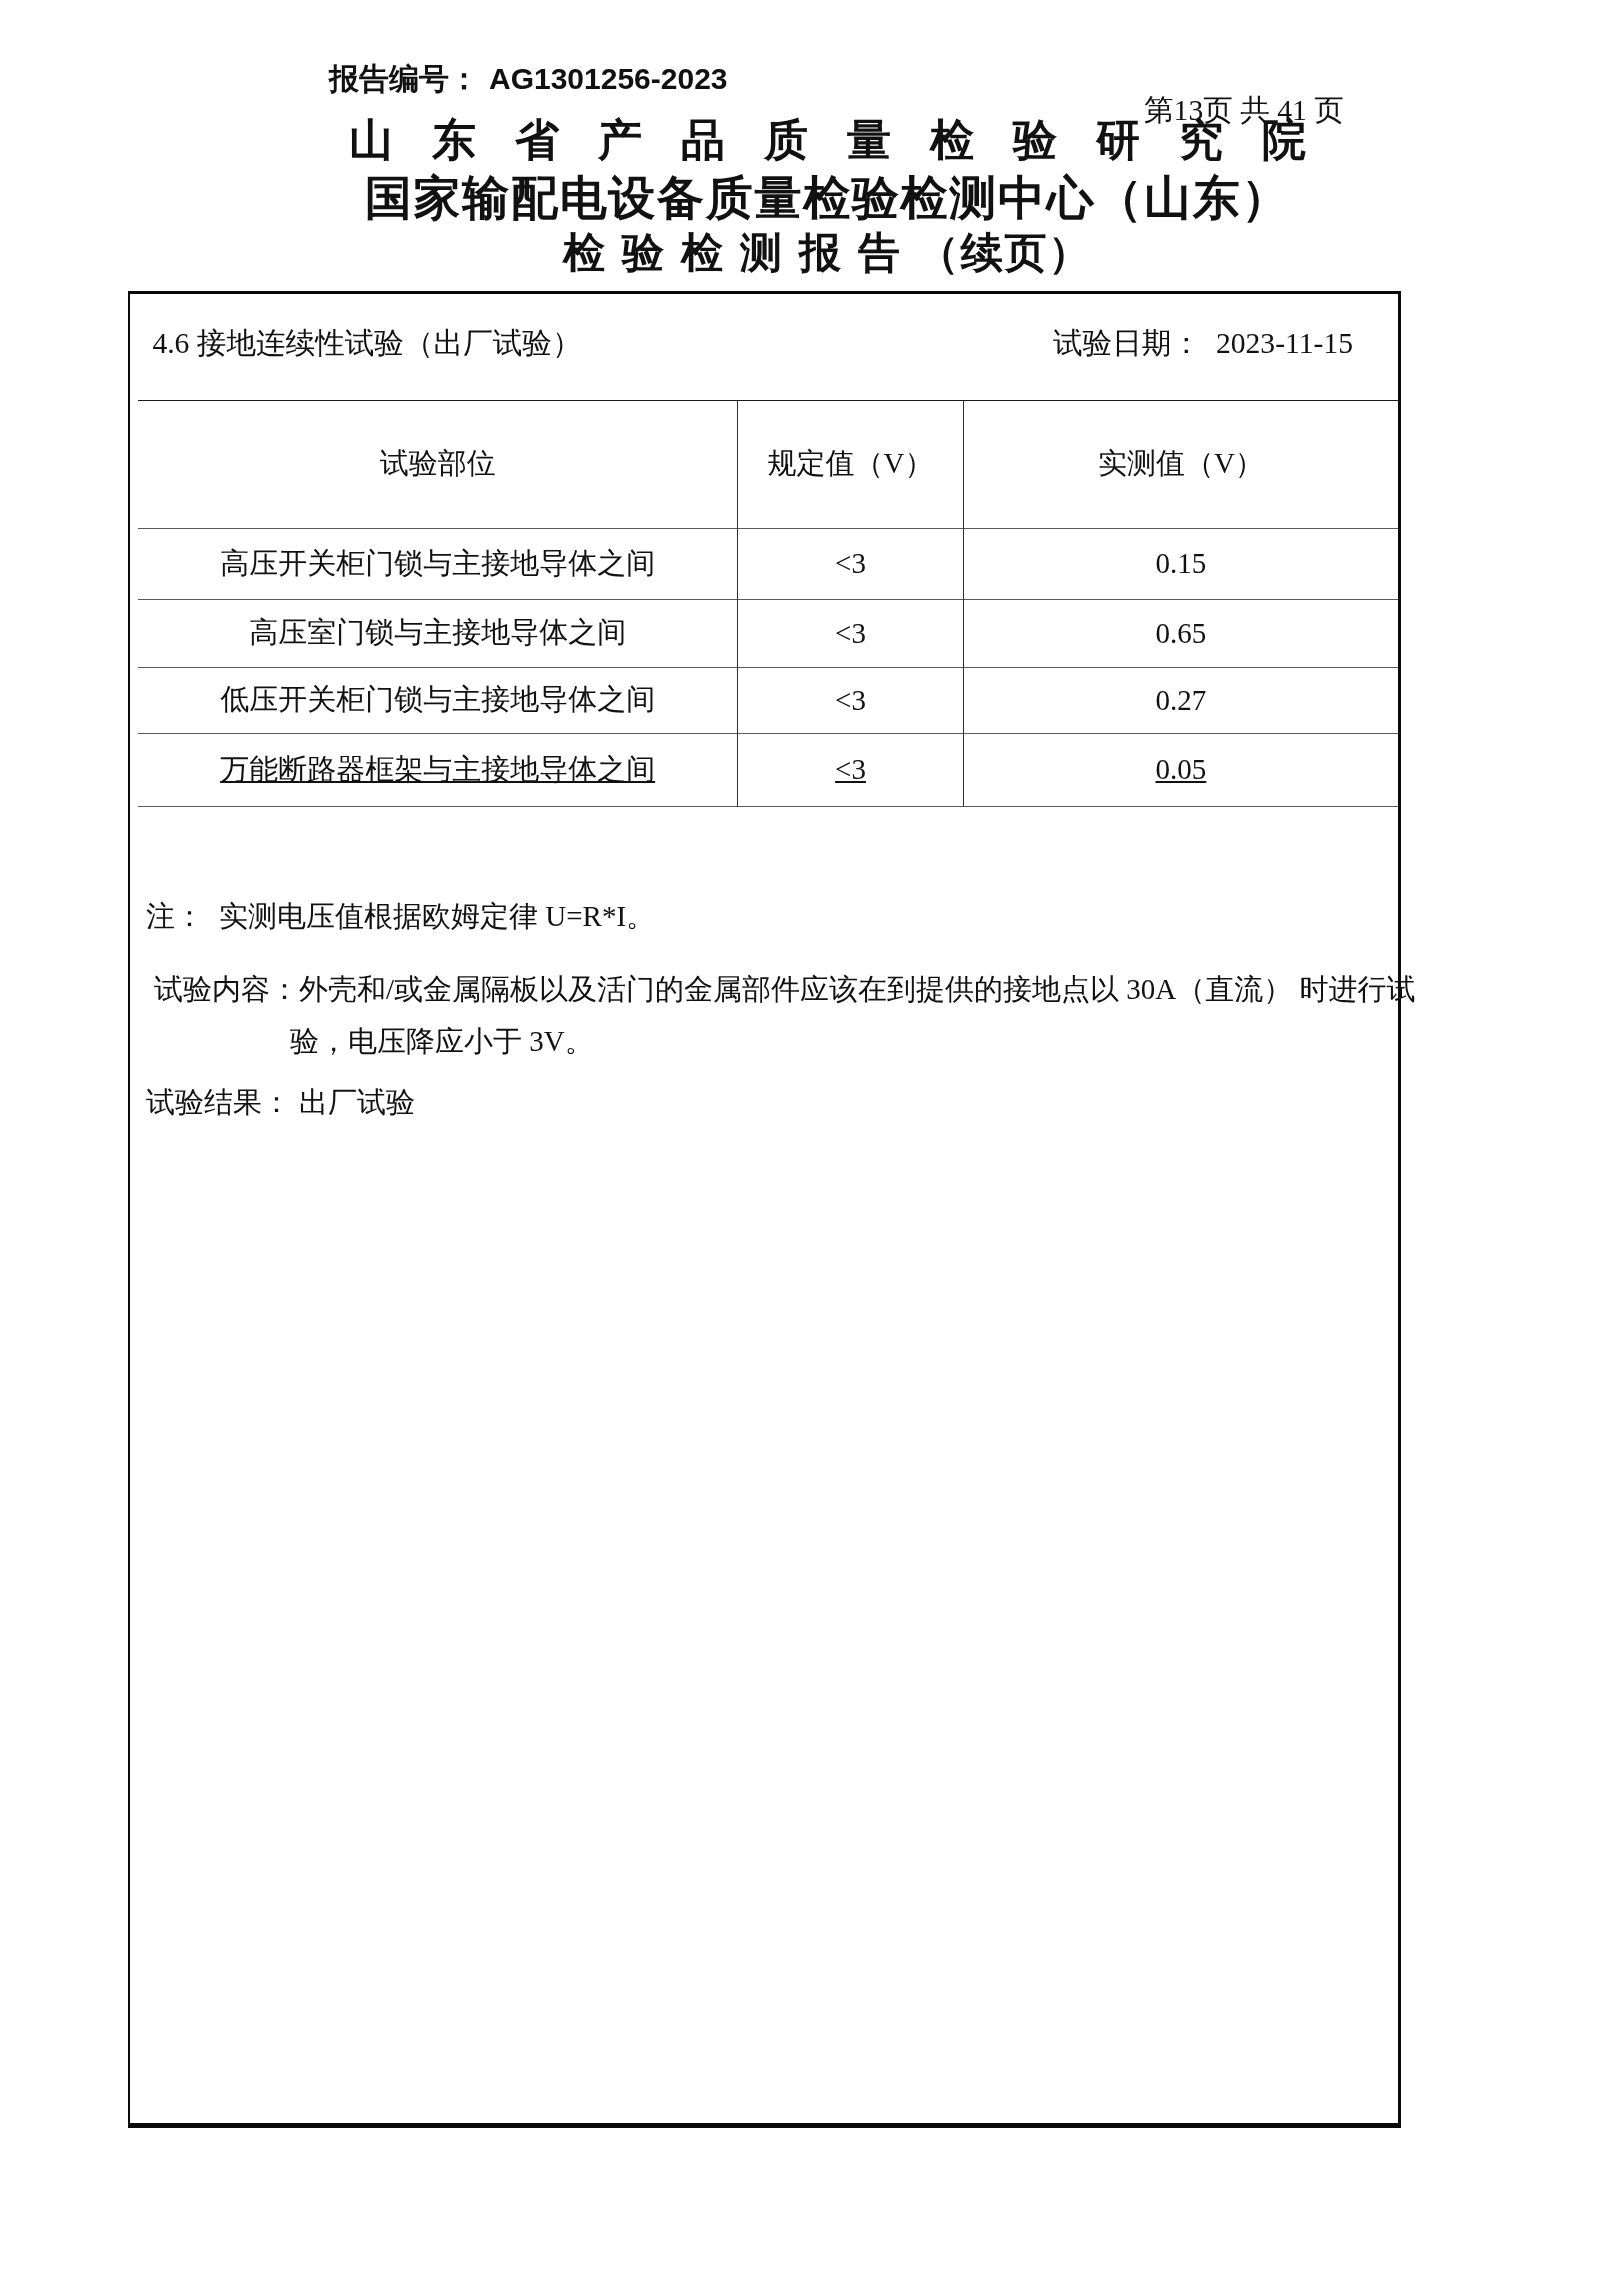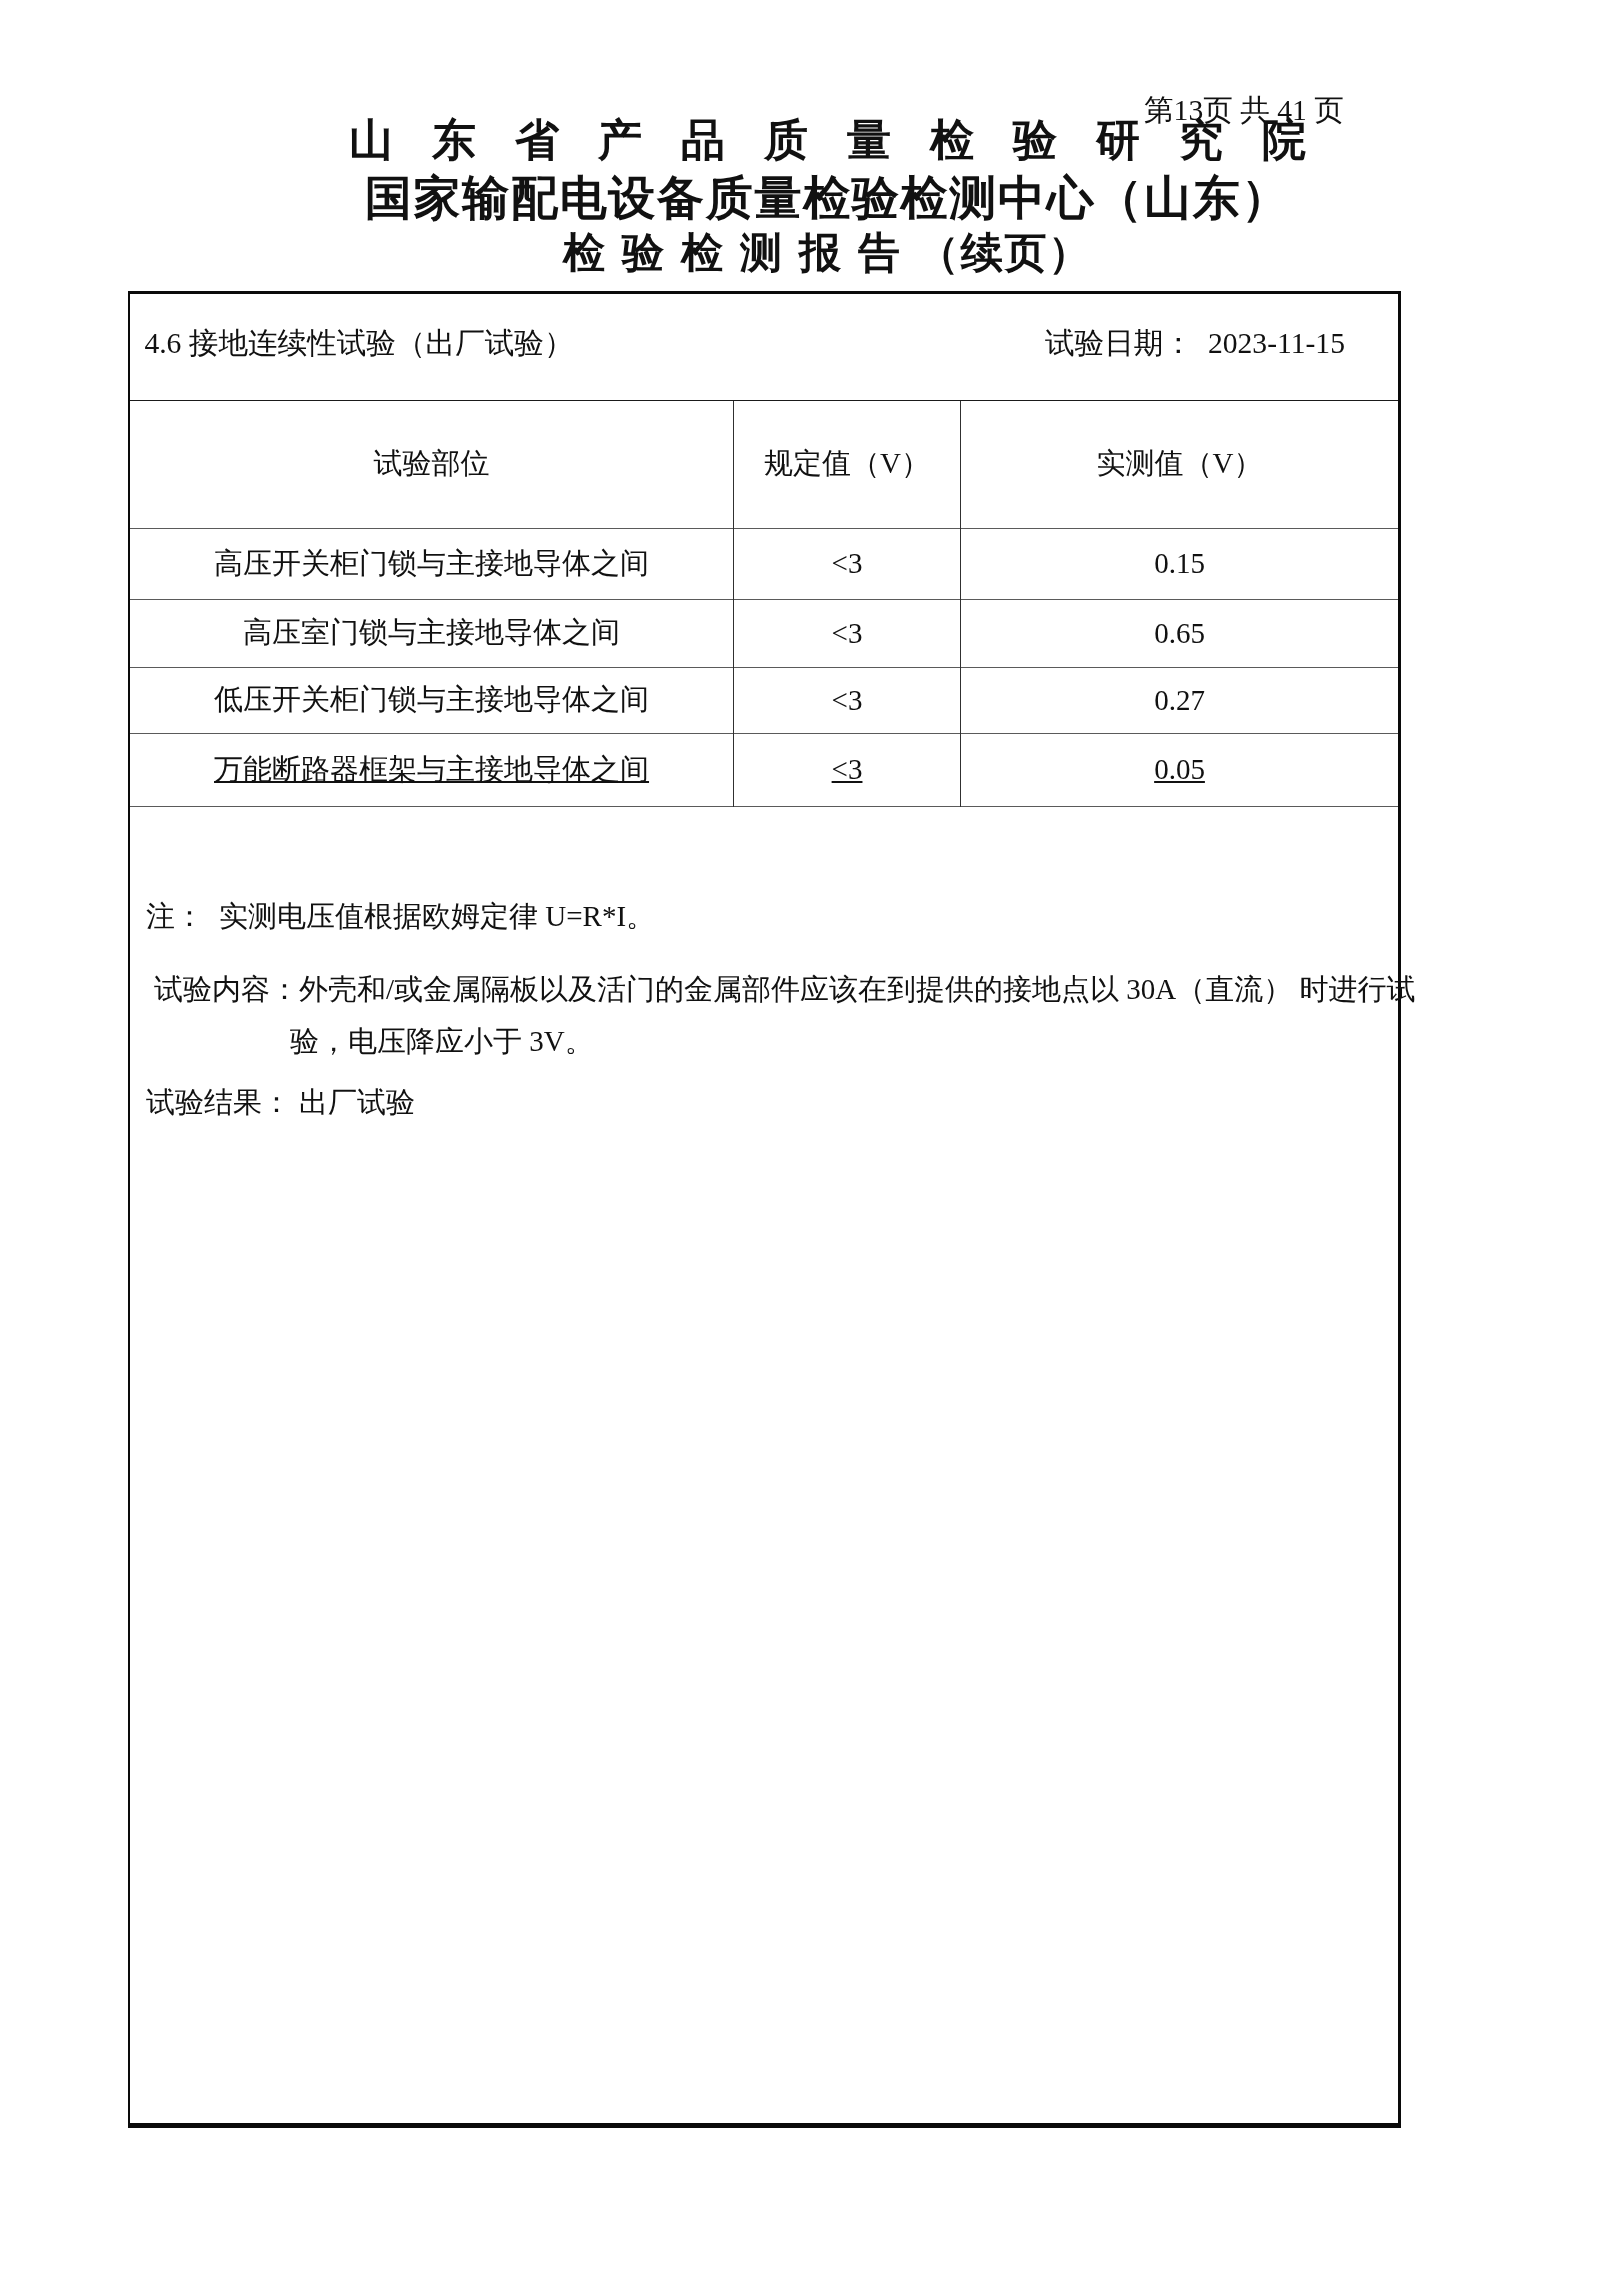--- a/index.html
+++ b/index.html
@@ -32,21 +32,21 @@
   .t2 { top:167px; font-size:47px; letter-spacing:1.7px; }
   .t3 { top:225px; font-size:42px; }
   .t3 .t3-main { letter-spacing:17px; }
   .t3 .t3-suffix { letter-spacing:1.7px; }
 
   
   .report-box {
     position:absolute; left:128px; top:291px; width:1273px; height:1837px;
     box-sizing:border-box; background:#ffffff;
     border:2.5px solid #0a0a0a; border-top-width:3.4px;
-    border-right-width:3.4px; border-bottom-width:5.9px;
+    border-right-width:3.4px; border-bottom-width:5.9px;padding-left:8px;
   }
 
   .section-row { position:relative; height:106px; border-bottom:1.7px solid #1a1a1a; }
   .section-heading { position:absolute; left:14.4px; top:29px; font-size:29.6px; white-space:nowrap; }
   .section-date { position:absolute; left:915px; top:29px; font-size:29.6px; white-space:nowrap; }
   .section-date .val { margin-left:15px; }
 
   table.results {
     width:100%; border-collapse:collapse; table-layout:fixed;
     font-size:29px;
@@ -70,20 +70,23 @@
   .note-1 { top:603px; }
   .note-2 { top:676px;text-align:right; }
   .note-3 { top:728px; left:160px; }
   .note-4 { top:789px; }
 </style>
 </head>
 <body>
 
 <div class="page">
 
+  <div class="hdr-left">
+    <span>报告编号：</span><span class="val">AG1301256-2023</span>
+  </div>
   <div class="hdr-right">第13页  共 41 页</div>
 
   <div class="title-line t1">
     <span>山东省产品质量检验研究院</span>
   </div>
   <div class="title-line t2">国家输配电设备质量检验检测中心（山东）</div>
   <div class="title-line t3">
     <span class="t3-main">检验检测报告</span><span class="t3-suffix">（续页）</span>
   </div>
 

